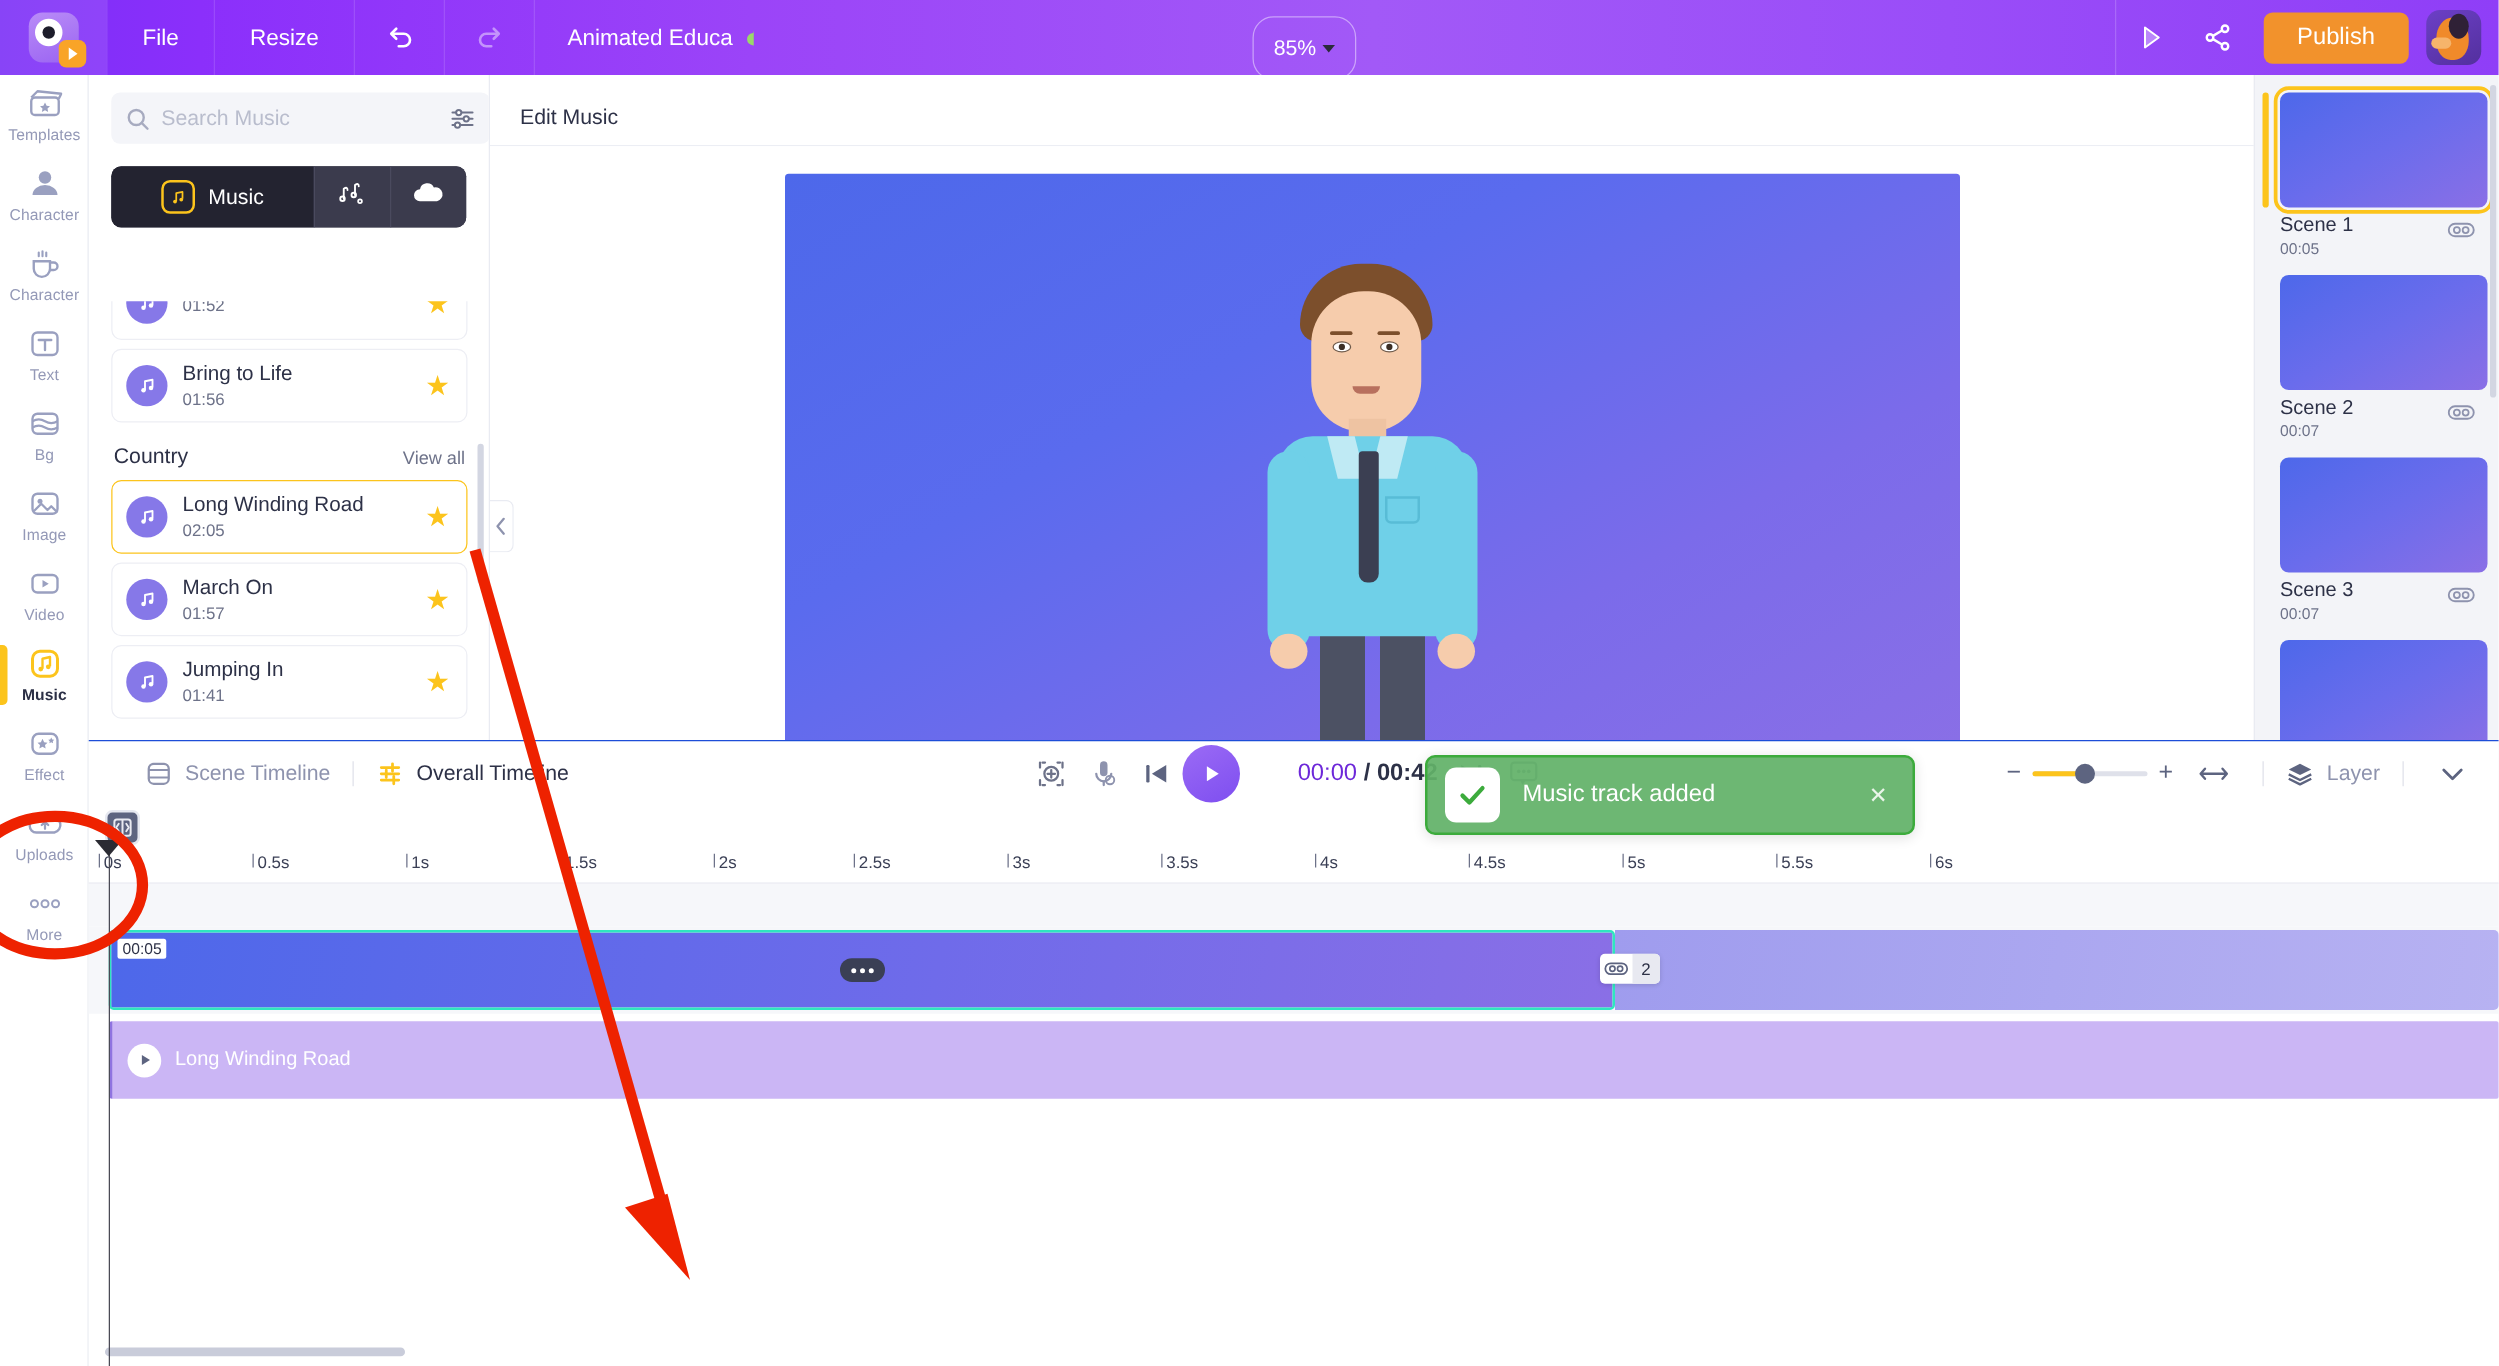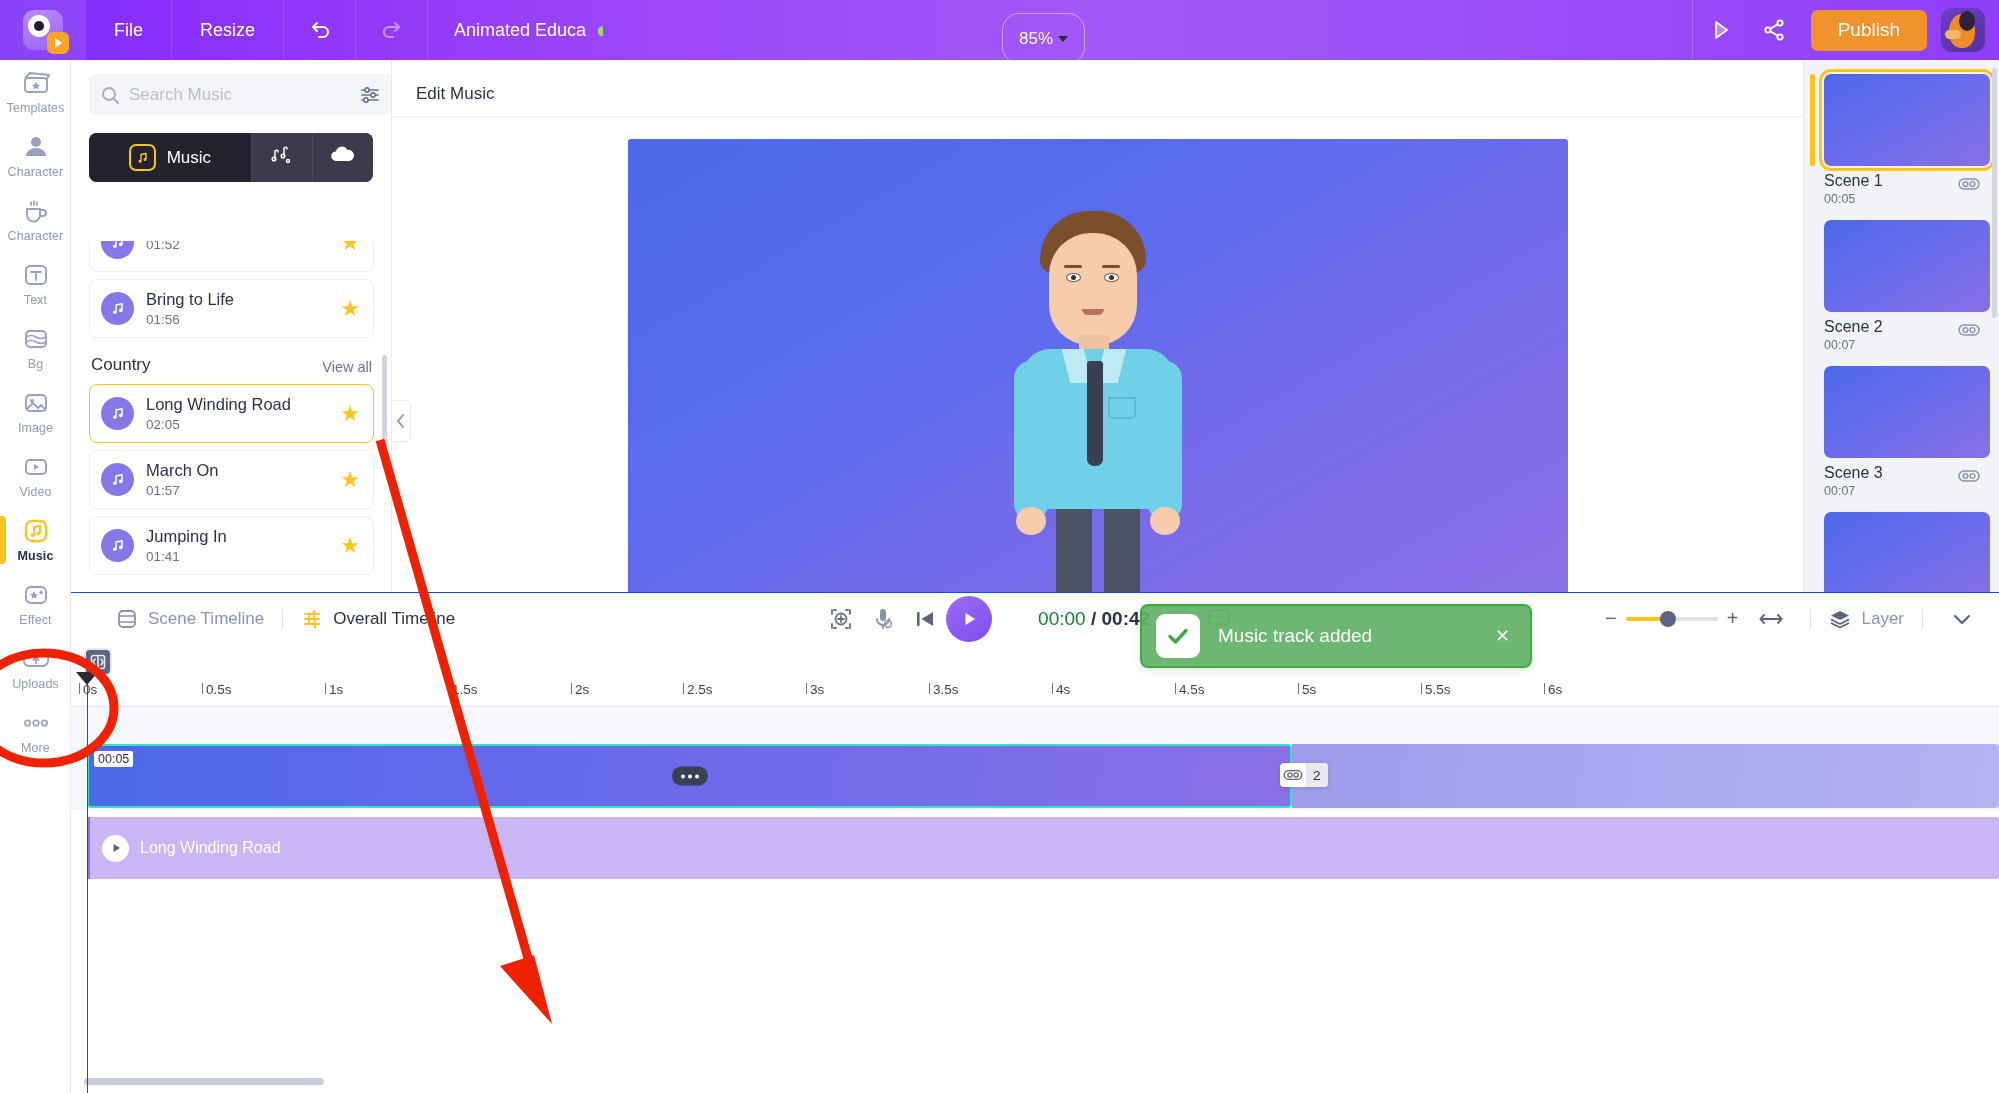--- a/index.html
+++ b/index.html
@@ -248,21 +248,21 @@
   .tl-tab .t { color:#8e93ae; }
   .tl-tab.active .t { color:#2d3147; }
   .divider { width:1px; height:20px; background:#dfe1ea; margin: 0 18px; }
   .tl-icon { width:42px;height:42px;display:flex;align-items:center;justify-content:center;cursor:pointer; }
   .play-big {
     width:46px;height:46px;border-radius:50%;
     background: linear-gradient(150deg,#9b6bf5,#7e4ef0);
     display:flex;align-items:center;justify-content:center;cursor:pointer;
   }
   .time-read { font-size:19px; margin: 0 6px; }
-  .time-read .cur { color:#15803d;margin-left:40px; }
+  .time-read .cur { color:#6d28d9;margin-left:40px; }
   .time-read .tot { color:#2d3147; font-weight:bold; }
   .zoom-ctl { display:flex; align-items:center; gap:9px; }
   .zoom-track { width:92px; height:4px; border-radius:2px; background:#dfe1ea; position:relative; }
   .zoom-fill { position:absolute; left:0; top:0; height:4px; width:40px; border-radius:2px; background:#fcc41c; }
   .zoom-knob { position:absolute; left:34px; top:-6px; width:16px; height:16px; border-radius:50%; background:#5d6480; cursor:pointer; }
   .zsign { font-size:20px; color:#5d6480; cursor:pointer; }
 
   .tl-body { position:absolute; left:71px; top:644px; right:0; bottom:0; background:#fff; z-index:20; }
   .tl-tool {
     position:absolute; left:13px; top:4px; width:28px; height:28px; border-radius:6px;

